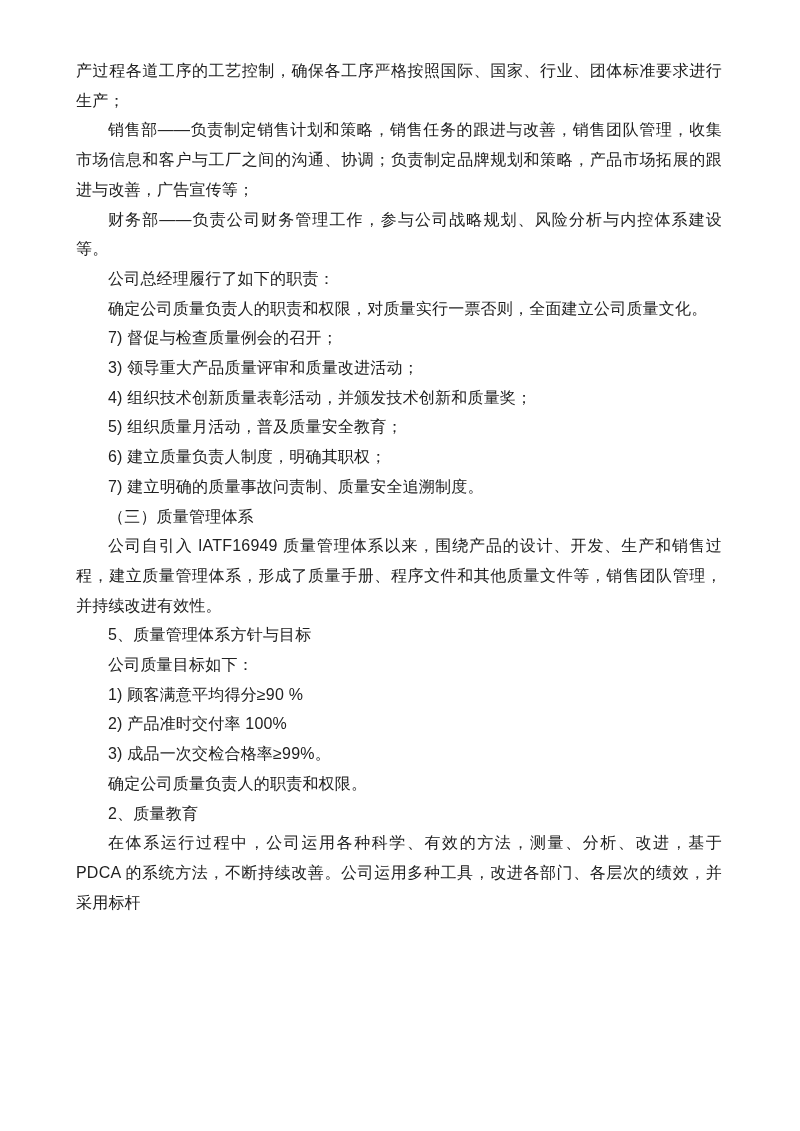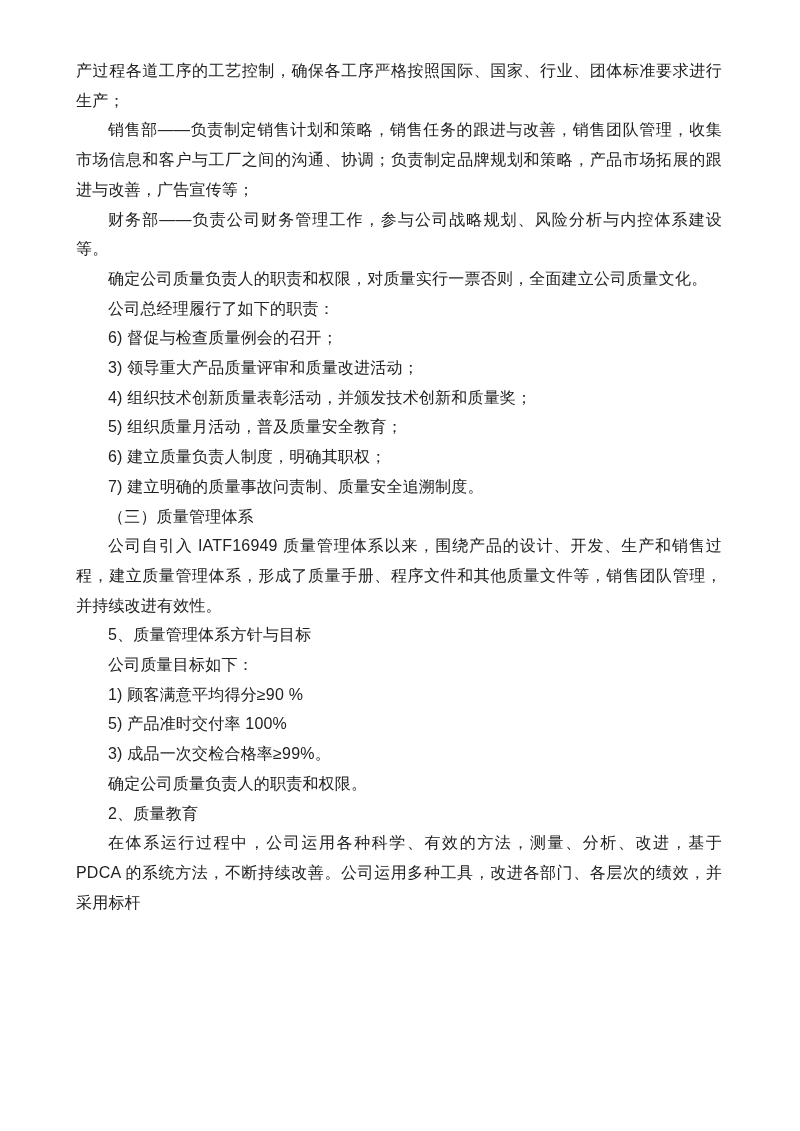--- a/index.html
+++ b/index.html
@@ -37,32 +37,32 @@
   }
 </style>
 </head>
 <body>
 
 <div class="page">
   <div class="doc-body">
     <p class="para">产过程各道工序的工艺控制，确保各工序严格按照国际、国家、行业、团体标准要求进行生产；</p>
     <p class="para indent">销售部——负责制定销售计划和策略，销售任务的跟进与改善，销售团队管理，收集市场信息和客户与工厂之间的沟通、协调；负责制定品牌规划和策略，产品市场拓展的跟进与改善，广告宣传等；</p>
     <p class="para indent">财务部——负责公司财务管理工作，参与公司战略规划、风险分析与内控体系建设等。</p>
+    <p class="para indent">公司总经理履行了如下的职责：</p>
     <p class="para indent">确定公司质量负责人的职责和权限，对质量实行一票否则，全面建立公司质量文化。</p>
-    <p class="para indent">公司总经理履行了如下的职责：</p>
-    <p class="para indent">6) 督促与检查质量例会的召开；</p>
+    <p class="para indent">7) 督促与检查质量例会的召开；</p>
     <p class="para indent">3) 领导重大产品质量评审和质量改进活动；</p>
     <p class="para indent">4) 组织技术创新质量表彰活动，并颁发技术创新和质量奖；</p>
     <p class="para indent">5) 组织质量月活动，普及质量安全教育；</p>
     <p class="para indent">6) 建立质量负责人制度，明确其职权；</p>
     <p class="para indent">7) 建立明确的质量事故问责制、质量安全追溯制度。</p>
     <p class="para indent">（三）质量管理体系</p>
     <p class="para indent">公司自引入 IATF16949 质量管理体系以来，围绕产品的设计、开发、生产和销售过程，建立质量管理体系，形成了质量手册、程序文件和其他质量文件等，销售团队管理，并持续改进有效性。</p>
     <p class="para indent">5、质量管理体系方针与目标</p>
     <p class="para indent">公司质量目标如下：</p>
     <p class="para indent">1) 顾客满意平均得分≥90 %</p>
-    <p class="para indent">5) 产品准时交付率 100%</p>
+    <p class="para indent">2) 产品准时交付率 100%</p>
     <p class="para indent">3) 成品一次交检合格率≥99%。</p>
     <p class="para indent">确定公司质量负责人的职责和权限。</p>
     <p class="para indent">2、质量教育</p>
     <p class="para indent">在体系运行过程中，公司运用各种科学、有效的方法，测量、分析、改进，基于 PDCA 的系统方法，不断持续改善。公司运用多种工具，改进各部门、各层次的绩效，并采用标杆</p>
   </div>
 </div>
 
 </body></html>

